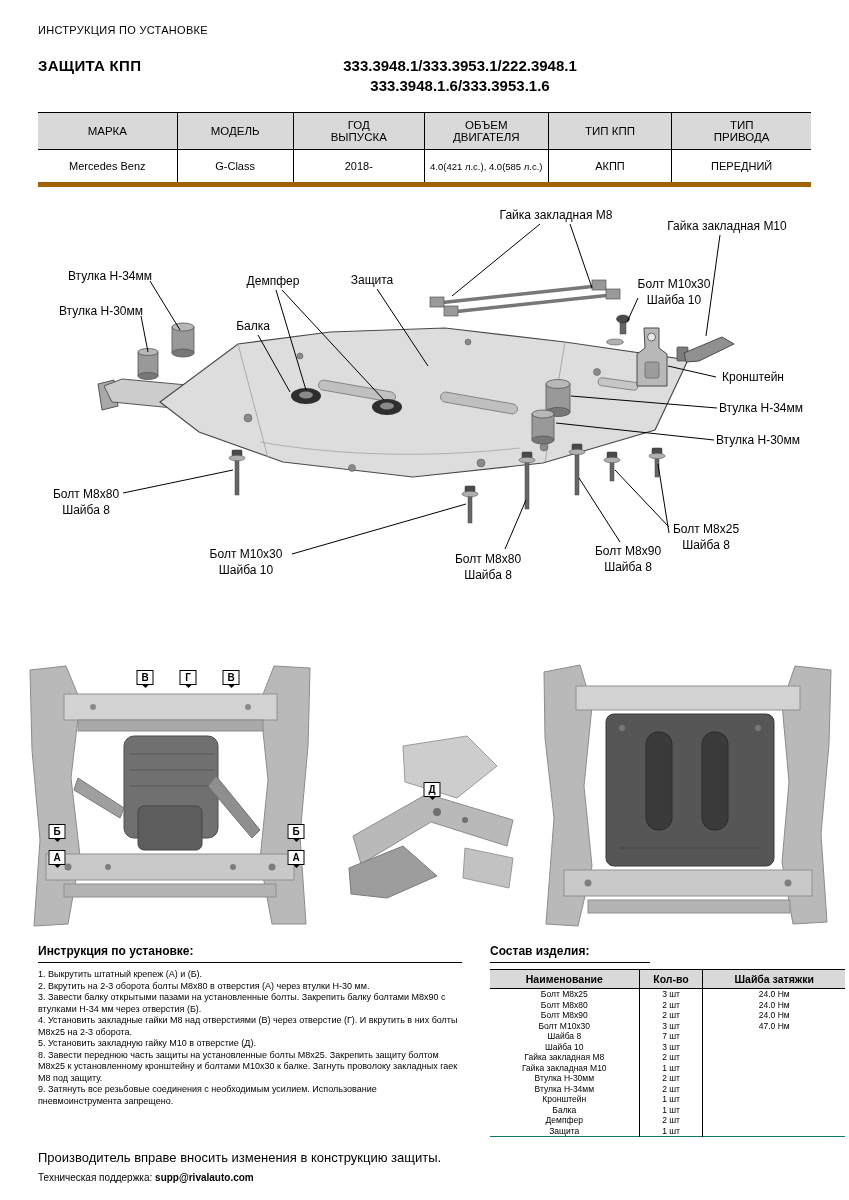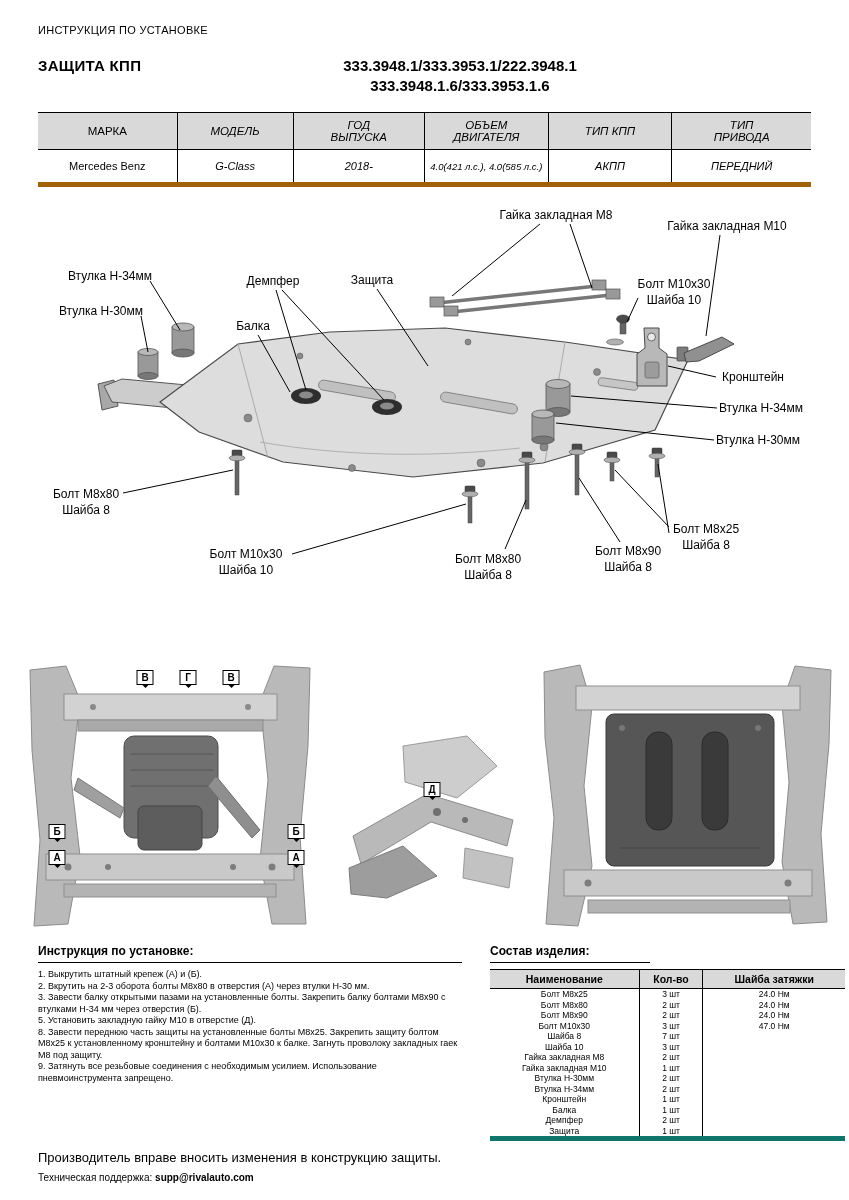--- a/index.html
+++ b/index.html
@@ -12,21 +12,21 @@
   .doc-product { position:absolute; left:38px; top:57px; font-size:15px; font-weight:bold; letter-spacing:.3px; }
   .pn1 { position:absolute; left:240px; top:57px; width:440px; text-align:center; font-size:15px; font-weight:bold; }
   .pn2 { position:absolute; left:240px; top:77px; width:440px; text-align:center; font-size:15px; font-weight:bold; }
 
   
   .vehicle-table { position:absolute; left:38px; top:112px; width:773px; border-collapse:collapse; table-layout:fixed; }
   .vehicle-table th { background:#d9d9d9; font-weight:normal; font-size:11.5px; white-space:pre-line;
                       height:37px; vertical-align:middle; text-align:center;
                       border-top:1px solid #000; border-bottom:1px solid #000; }
   .vehicle-table td { font-size:11px; height:35px; vertical-align:middle; text-align:center; border-bottom:5px solid #a16207; }
-  .vehicle-table th + th, .vehicle-table td + td { border-left:1px solid #000;font-style:italic; }
+  .vehicle-table th + th, .vehicle-table td + td { border-left:1px solid #000; }
   .vehicle-table .small-cell { font-size:9.5px; }
 
   
   .diagram { position:absolute; left:0; top:200px; width:849px; height:458px; }
   .diagram svg { position:absolute; left:0; top:0; }
   .callout { position:absolute; transform:translateX(-50%); font-size:12px; line-height:1.3;
              text-align:center; white-space:pre-line; }
 
   
   .photo { position:absolute; overflow:hidden; }
@@ -46,21 +46,21 @@
   .step { font-size:9px; line-height:1.28; }
 
   .parts { position:absolute; left:490px; top:944px; width:355px; }
   .parts .sec-title { width:160px; }
   .parts-table { width:100%; border-collapse:collapse; table-layout:fixed; }
   .parts-table th { background:#d9d9d9; font-size:10.5px; font-weight:bold; padding:3px 2px;
                     border-top:1px solid #000; border-bottom:1px solid #000; text-align:center; }
   .parts-table td { font-size:8.5px; text-align:center; line-height:10.5px; padding:0 2px; }
   .parts-table th + th, .parts-table td + td { border-left:1px solid #000; }
   .parts-table col.c-name { width:42%; } .parts-table col.c-qty { width:18%; } .parts-table col.c-torque { width:40%; }
-  .parts-table { border-bottom:5px solid #0f766e; }
+  .parts-table { border-bottom:1px solid #0f766e; }
 
   
   .footer-line1 { position:absolute; left:38px; top:1150px; font-size:13px; }
   .footer-line2 { position:absolute; left:38px; top:1172px; font-size:10px; }
   .footer-line2 .email { font-weight:bold; }
 </style>
 </head>
 <body>
 
 <div class="page">
@@ -310,20 +310,21 @@
   <div class="instructions">
     <div class="sec-title">Инструкция по установке:</div>
     <div>
 
         <div class="step">1. Выкрутить штатный крепеж (А) и (Б).</div>
 
         <div class="step">2. Вкрутить на 2-3 оборота болты М8х80 в отверстия (А) через втулки Н-30 мм.</div>
 
         <div class="step">3. Завести балку открытыми пазами на установленные болты. Закрепить балку болтами М8х90 с втулками Н-34 мм через отверстия (Б).</div>
 
+        <div class="step">4. Установить закладные гайки М8 над отверстиями (В) через отверстие (Г). И вкрутить в них болты М8х25 на 2-3 оборота.</div>
 
         <div class="step">5. Установить закладную гайку М10 в отверстие (Д).</div>
 
 
         <div class="step">8. Завести переднюю часть защиты на установленные болты М8х25. Закрепить защиту болтом М8х25 к установленному кронштейну и болтами М10х30 к балке. Загнуть проволоку закладных гаек М8 под защиту.</div>
 
         <div class="step">9. Затянуть все резьбовые соединения с необходимым усилием. Использование пневмоинструмента запрещено.</div>
       </div>
   </div>
 

